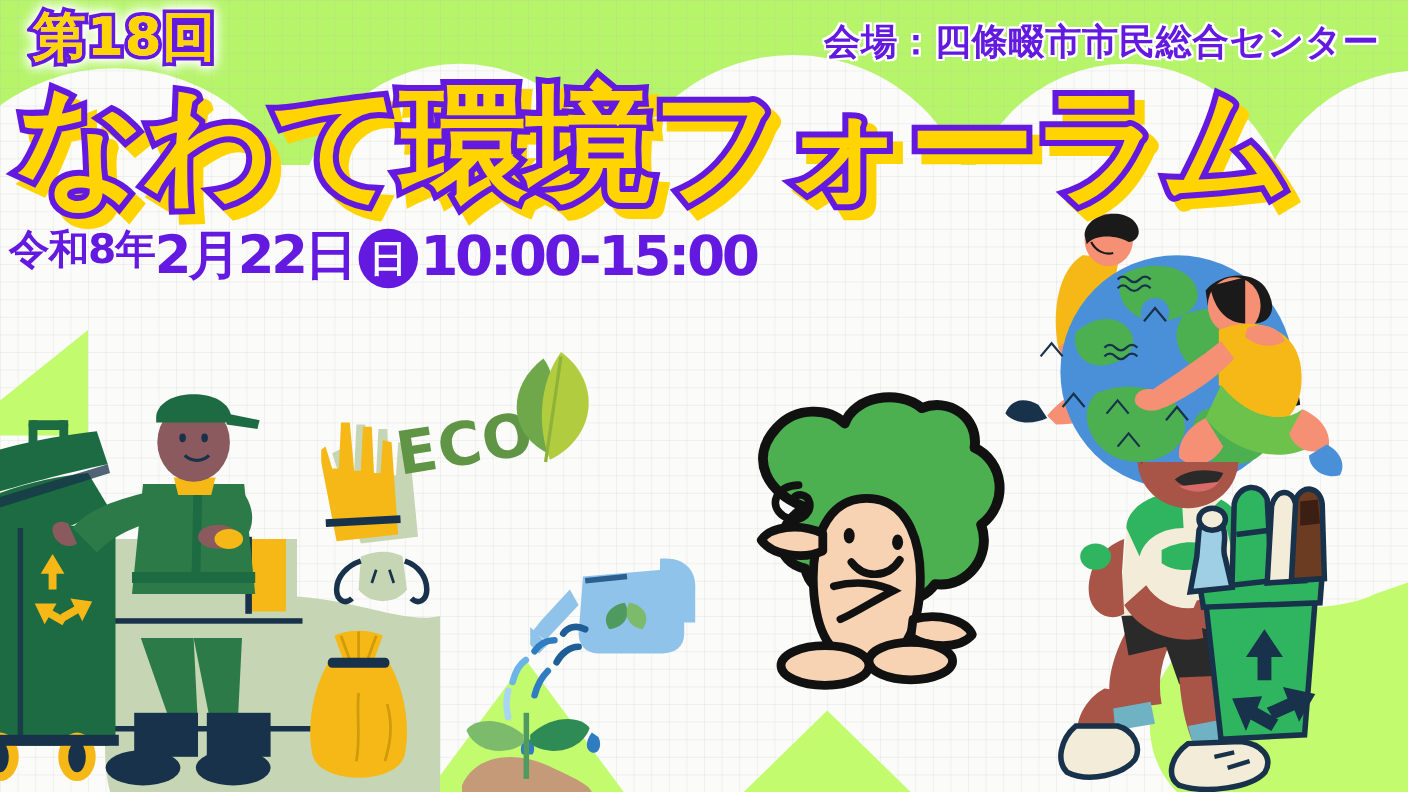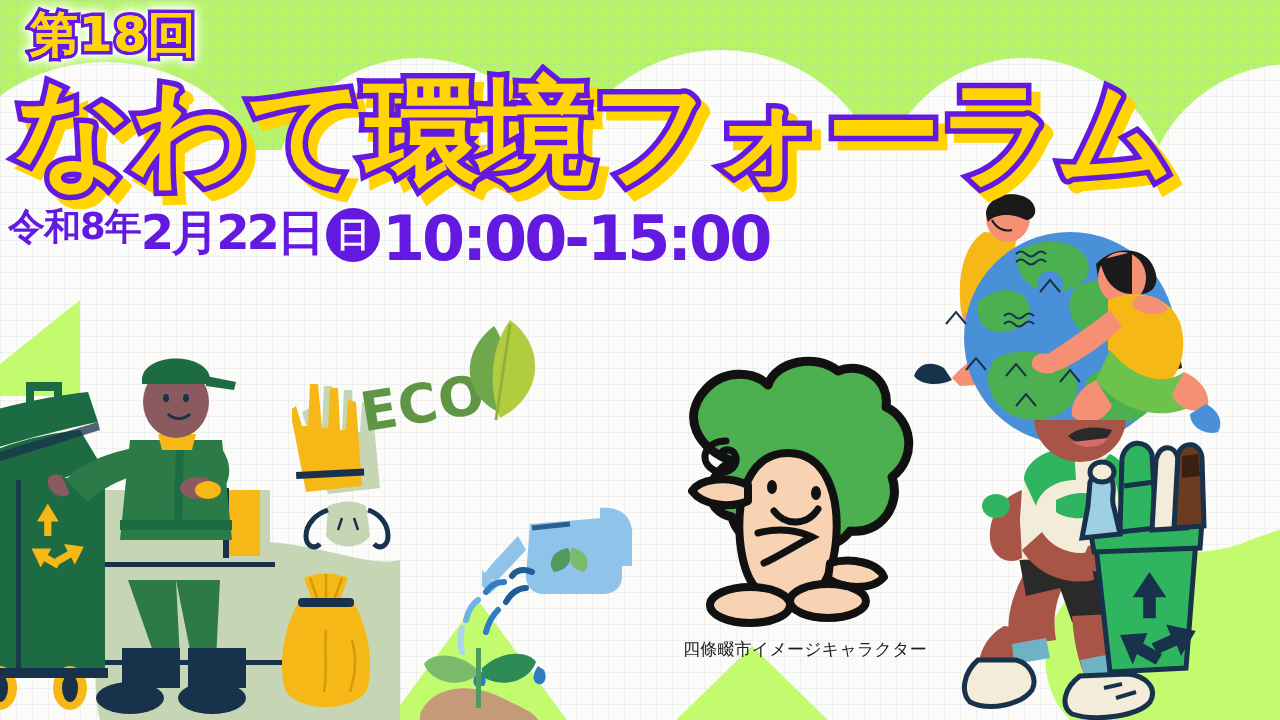--- a/index.html
+++ b/index.html
@@ -70,21 +70,21 @@
     color:#6319e0;font-weight:bold;
   }
   .date-era{font-size:37px;line-height:1;padding-bottom:9px;letter-spacing:-1px;}
   .date-main{font-size:48px;line-height:1;letter-spacing:-3px;}
   .day-badge{
     display:inline-flex;align-items:center;justify-content:center;
     width:54px;height:54px;border-radius:50%;
     background:#6319e0;color:#fbfbf9;font-size:34px;font-weight:bold;
     margin:0 2px 6px 4px;
   }
-  .time-main{font-size:62px;line-height:1;letter-spacing:-3px;}
+  .time-main{font-size:50px;line-height:1;letter-spacing:-3px;}
   
   .mascot-caption{
     position:absolute;left:660px;top:638px;width:290px;z-index:9;
     text-align:center;color:#1d1d1d;font-size:17px;line-height:1.35;
     letter-spacing:.2px;
   }
   
   .mountain{position:absolute;z-index:4;width:0;height:0;border-style:solid;border-color:transparent;}
   
   .art{position:absolute;z-index:5;}
@@ -264,21 +264,20 @@
     <ellipse cx="188" cy="256" rx="38" ry="17" fill="#f7d3b4" stroke="#111" stroke-width="8"></ellipse>
 
     <ellipse cx="132" cy="142" rx="5" ry="7" fill="#111"></ellipse>
     <ellipse cx="176" cy="148" rx="5" ry="7" fill="#111"></ellipse>
     <path d="M134 166 C146 182 168 180 178 164" stroke="#111" stroke-width="7" fill="none" stroke-linecap="round"></path>
 
     <path d="M118 188 C140 182 160 186 172 192 C156 200 138 212 124 218" stroke="#111" stroke-width="7" fill="none" stroke-linecap="round"></path>
   </svg>
 
   <div class="mascot-caption">
-    <div>四條畷市イメージキャラクター</div>
   </div>
 
   <svg class="art" style="left:900px;top:190px;" width="340" height="280" viewBox="0 0 340 280">
 
     <path d="M44 178 C30 170 18 174 14 186 C22 196 40 196 52 190 Z" fill="#17324a"></path>
     <path d="M52 188 C70 166 96 156 120 156 L126 186 C104 190 78 196 60 196 Z" fill="#f59074"></path>
     <path d="M84 42 C62 56 56 92 62 126 L116 134 C112 96 112 62 118 44 Z" fill="#f5b816"></path>
     <path d="M62 126 C68 140 84 150 98 146 L100 128 C90 130 76 128 70 120 Z" fill="#f59074"></path>
     <ellipse cx="108" cy="28" rx="22" ry="24" fill="#f59074"></ellipse>
     <path d="M86 24 C86 6 116 -2 130 10 C140 20 134 30 126 30 C116 24 96 22 88 32 Z" fill="#1a1a1a"></path>
@@ -365,20 +364,21 @@
     <path d="M164 66 L194 62" stroke="#17324a" stroke-width="5"></path>
     <path d="M196 40 C200 24 214 24 218 38 L226 108 L192 110 Z" fill="#f2ecd9" stroke="#17324a" stroke-width="5"></path>
     <path d="M218 34 C224 20 240 22 242 38 L244 106 L214 108 Z" fill="#6b3b22" stroke="#17324a" stroke-width="5"></path>
     <path d="M222 36 L238 34 L240 56 L222 58 Z" fill="#3b1f12"></path>
     <path d="M130 62 C134 50 148 48 152 60 C156 70 150 78 154 88 L160 114 L122 118 L128 86 Z" fill="#9fcfe4" stroke="#17324a" stroke-width="5"></path>
     <ellipse cx="142" cy="52" rx="12" ry="10" fill="#f2ecd9" stroke="#17324a" stroke-width="5"></ellipse>
   </svg>
 
   <div class="grid-texture"></div>
 
+  <div class="venue">会場：四條畷市市民総合センター</div>
   <div class="issue-badge">第18回</div>
 
   <div class="main-title">
     <span class="shadow">なわて環境フォーラム</span>
     <span class="front">なわて環境フォーラム</span>
   </div>
 
   <div class="date-row">
     <span class="date-era">令和8年</span>
     <span class="date-main">2月22日</span>

